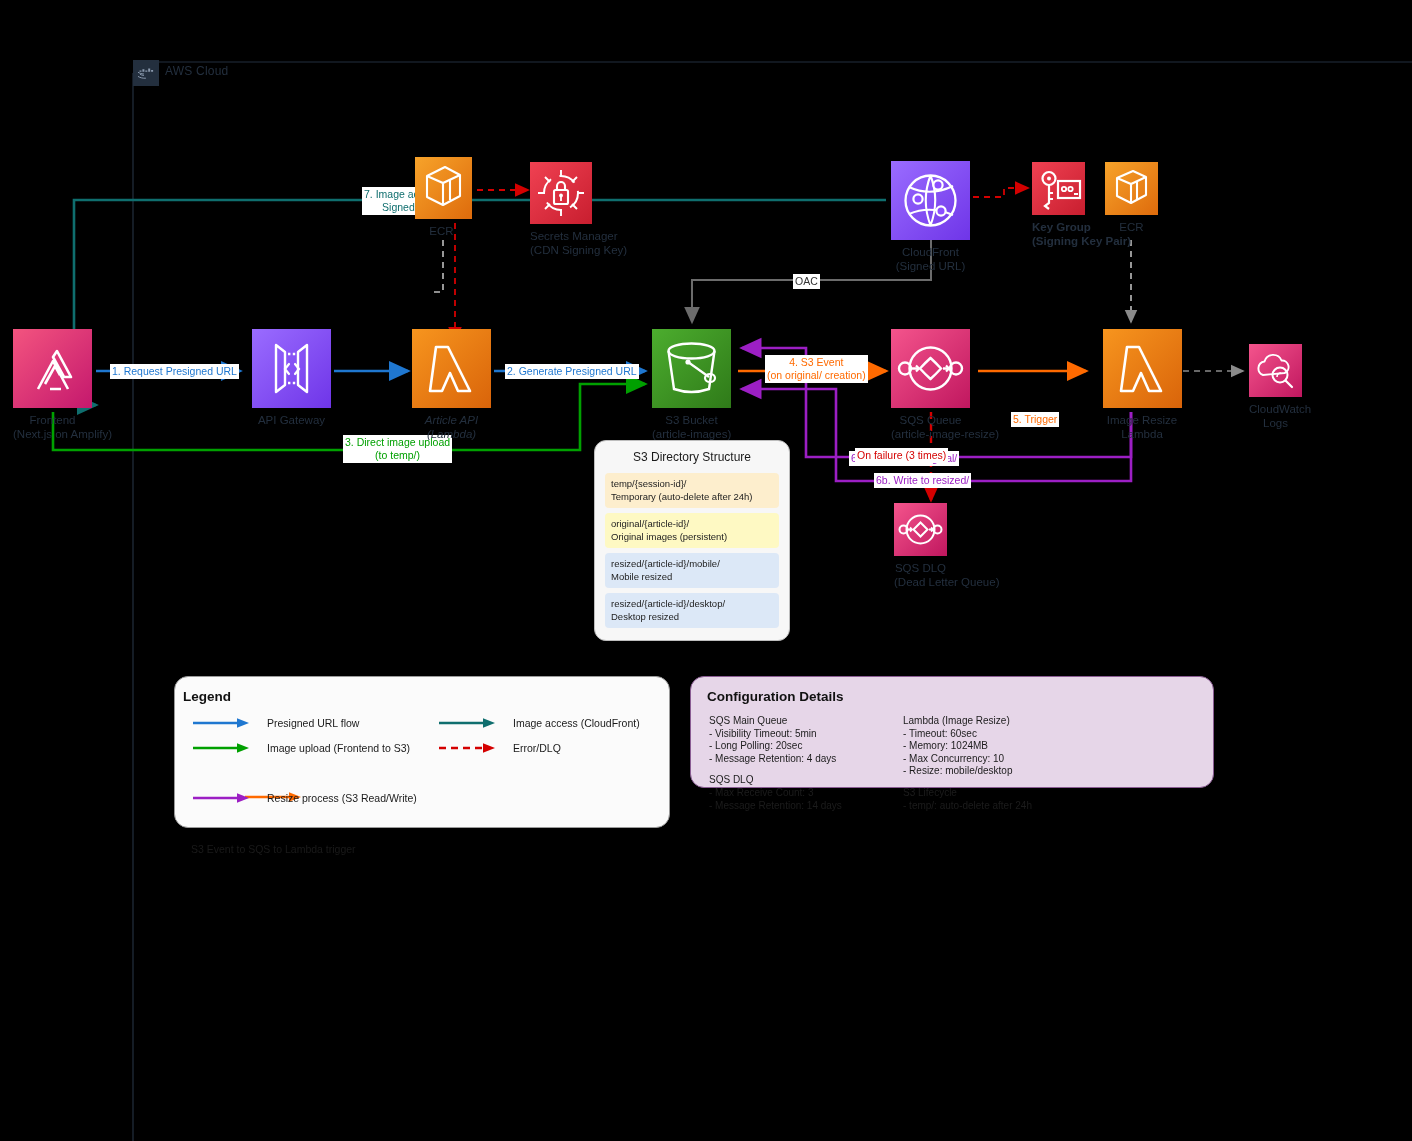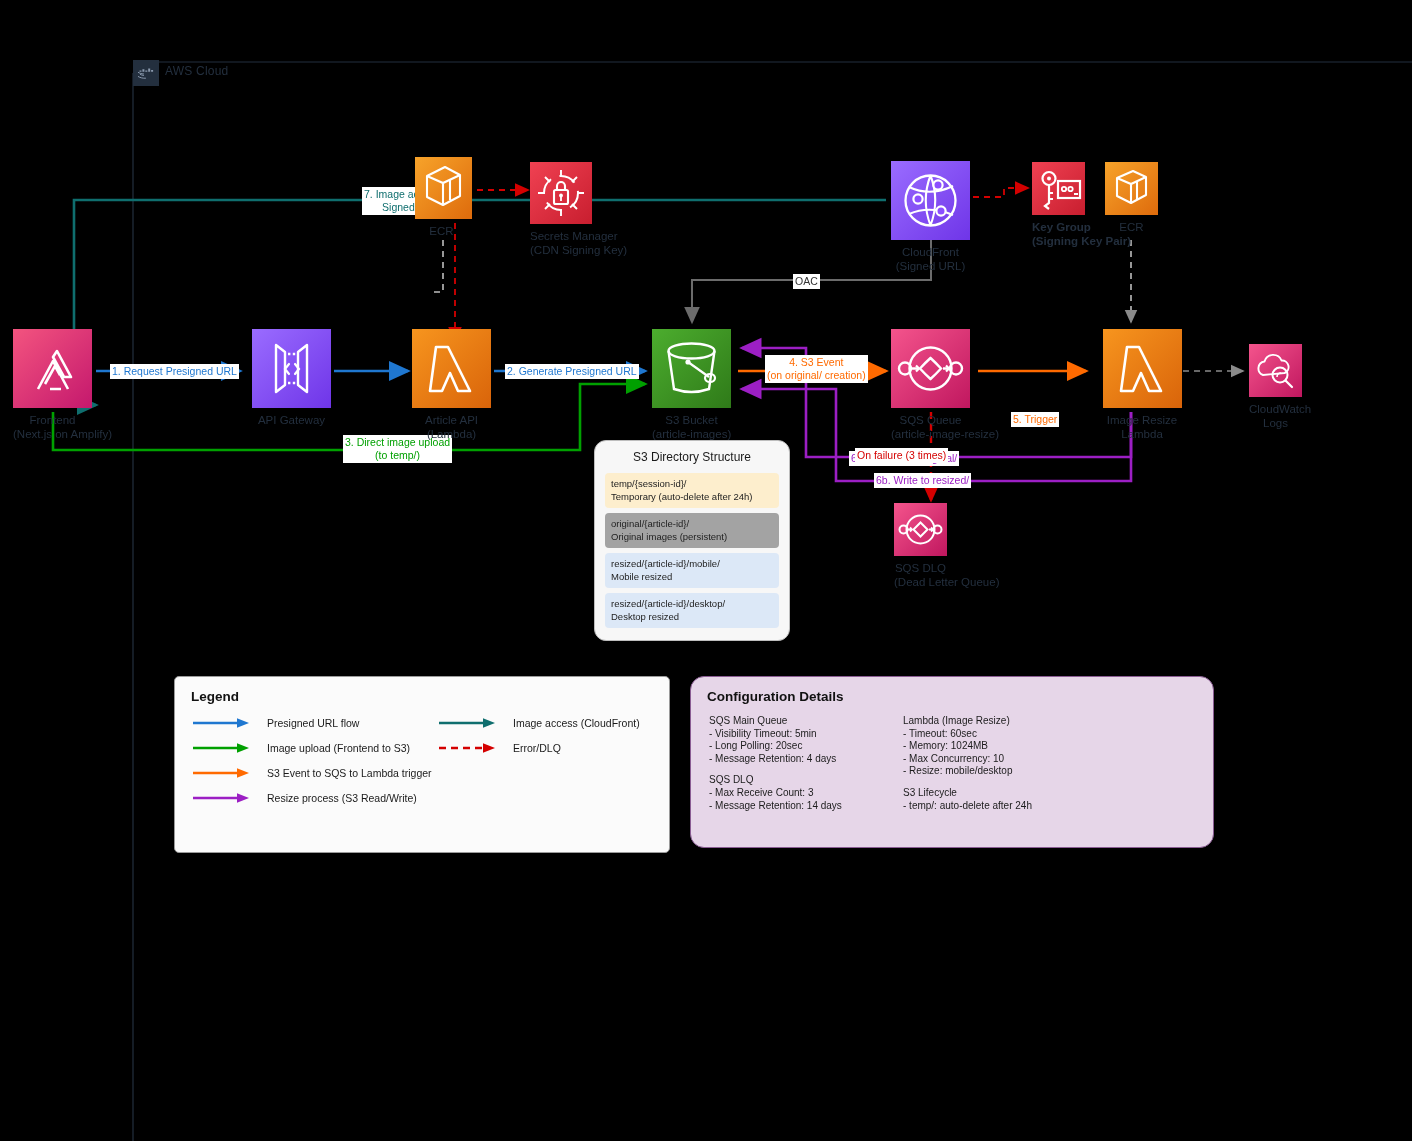--- a/index.html
+++ b/index.html
@@ -34,30 +34,30 @@
   .dirpanel{position:absolute;left:594px;top:440px;width:196px;
             background:#f7f7f7;border:1px solid #bdbdbd;border-radius:12px;
             padding:9px 10px 12px 10px;box-sizing:border-box;}
   .dirpanel h4{margin:0 0 9px 0;font-size:12px;color:#1a1a1a;text-align:center;
                font-weight:normal;}
   .dirrow{font-size:9.5px;line-height:12.5px;color:#222;border-radius:4px;
           padding:5px 6px;margin-bottom:5px;}
   .dirrow span{display:block;}
 
   
-  .legend{position:absolute;left:174px;top:676px;width:496px;height:177px;
-          background:#fbfbfb;border:1px solid #9a9a9a;border-radius:5px;
-          box-sizing:border-box;padding:12px 16px;}
+  .legend{position:absolute;left:174px;top:676px;width:496px;height:152px;
+          background:#fbfbfb;border:1px solid #9a9a9a;border-radius:14px;
+          box-sizing:border-box;padding:12px 8px;}
   .legend h4{margin:0 0 12px 0;font-size:13.5px;color:#111;font-weight:bold;}
   .legrow{position:absolute;display:flex;align-items:center;gap:16px;}
   .legrow .lbl{font-size:10.5px;color:#1a1a1a;white-space:nowrap;}
   .swatch{width:60px;height:12px;flex:0 0 60px;}
 
   
-  .config{position:absolute;left:690px;top:676px;width:524px;height:172px;
+  .config{position:absolute;left:690px;top:676px;width:524px;height:112px;
           background:#e6d6e8;border:1px solid #8a5c93;border-radius:14px;
           box-sizing:border-box;padding:12px 16px;}
   .config h4{margin:0 0 10px 0;font-size:13.5px;color:#111;font-weight:bold;}
   .cfgcol{position:absolute;font-size:10px;line-height:12.6px;color:#1c1c1c;}
   .cfgcol .grp{margin-bottom:9px;}
   .cfgcol .grp div{white-space:nowrap;}
 </style>
 </head>
 <body>
 
@@ -199,21 +199,21 @@
         <path d="M55 16 L46 23 L46 56 L55 63 Z" fill="none" stroke="#fff" stroke-width="2.4" stroke-linejoin="round"></path>
         <path d="M36 25 h8 M36 54 h8" stroke="#fff" stroke-width="2.4" stroke-dasharray="2.4,2.4"></path>
         <path d="M37 35 L33 40 L37 45 M43 35 L47 40 L43 45" stroke="#fff" stroke-width="2.2" fill="none" stroke-linecap="round"></path>
       </svg>
     </div>
     <div class="cap">
       <span>API Gateway</span>
     </div>
   </div>
 
-  <div class="node" style="left:412px;top:329px;width:79px;">
+  <div class="node" style="left:412px;top:329px;width:79px;font-style:italic;">
     <div class="tile">
       <svg width="79" height="79" viewBox="0 0 79 79">
         <defs>
             <linearGradient id="gLam" x1="0" y1="0" x2="1" y2="1">
           <stop offset="0" stop-color="#f7951e"></stop>
               <stop offset="1" stop-color="#d9640a"></stop>
             </linearGradient>
           </defs>
         <rect width="79" height="79" fill="url(#gLam)"></rect>
         <path d="M24 18 L36 18 L58 62 L46 62 L38 44 L30 62 L18 62 Z" fill="none" stroke="#fff" stroke-width="2.6" stroke-linejoin="round"></path>
@@ -419,21 +419,21 @@
       <span class="l2">(Dead Letter Queue)</span>
     </div>
   </div>
 
   <div class="dirpanel">
     <h4>S3 Directory Structure</h4>
     <div class="dirrow" style="background:#fdeecd">
       <span>temp/{session-id}/</span>
       <span>Temporary (auto-delete after 24h)</span>
     </div>
-    <div class="dirrow" style="background:#a3a3a3">
+    <div class="dirrow" style="background:#fef9c3">
       <span>original/{article-id}/</span>
       <span>Original images (persistent)</span>
     </div>
     <div class="dirrow" style="background:#dce8f7">
       <span>resized/{article-id}/mobile/</span>
       <span>Mobile resized</span>
     </div>
     <div class="dirrow" style="background:#dce8f7;margin-bottom:0">
       <span>resized/{article-id}/desktop/</span>
       <span>Desktop resized</span>
@@ -452,21 +452,21 @@
     </div>
 
     <div class="legrow" style="left:16px;top:65px;">
       <svg class="swatch" viewBox="0 0 60 12">
         <path d="M2,6 H48" stroke="#00a000" stroke-width="2.4" fill="none"></path>
         <path d="M46,1.2 L58,6 L46,10.8 Z" fill="#00a000"></path>
         </svg>
       <span class="lbl">Image upload (Frontend to S3)</span>
     </div>
 
-    <div class="legrow" style="left:16px;top:90px;">
+    <div class="legrow" style="left:16px;top:90px;flex-direction:column;">
       <svg class="swatch" viewBox="0 0 60 12">
         <path d="M2,6 H48" stroke="#ff6a00" stroke-width="2.4" fill="none"></path>
         <path d="M46,1.2 L58,6 L46,10.8 Z" fill="#ff6a00"></path>
         </svg>
       <span class="lbl">S3 Event to SQS to Lambda trigger</span>
     </div>
 
     <div class="legrow" style="left:16px;top:115px;">
       <svg class="swatch" viewBox="0 0 60 12">
         <path d="M2,6 H48" stroke="#9c1fc4" stroke-width="2.4" fill="none"></path>

